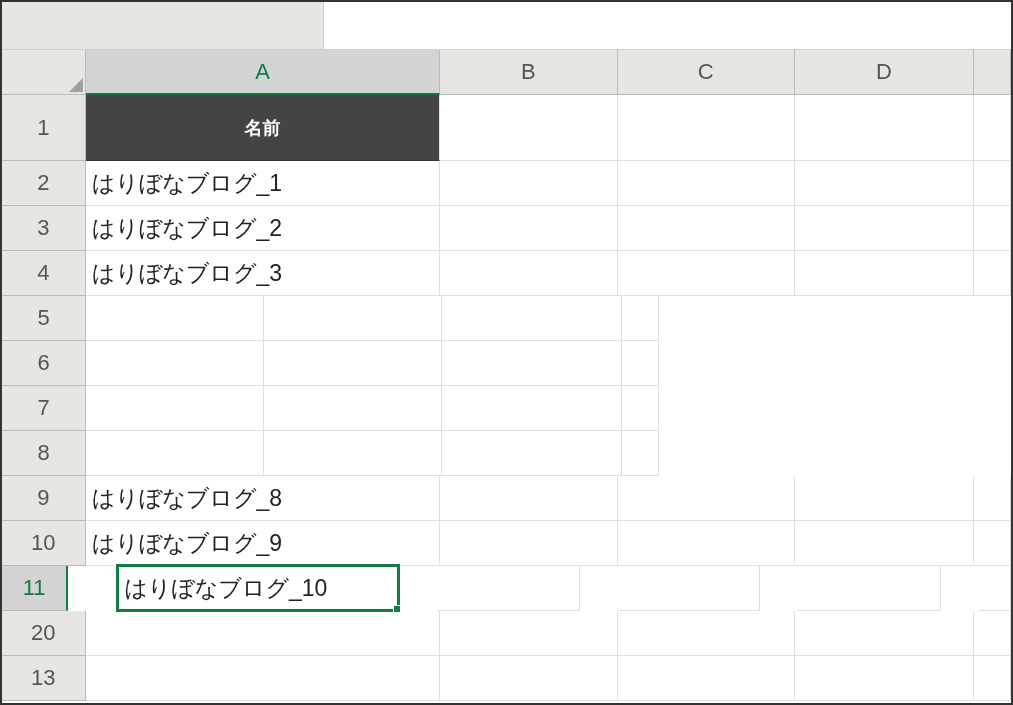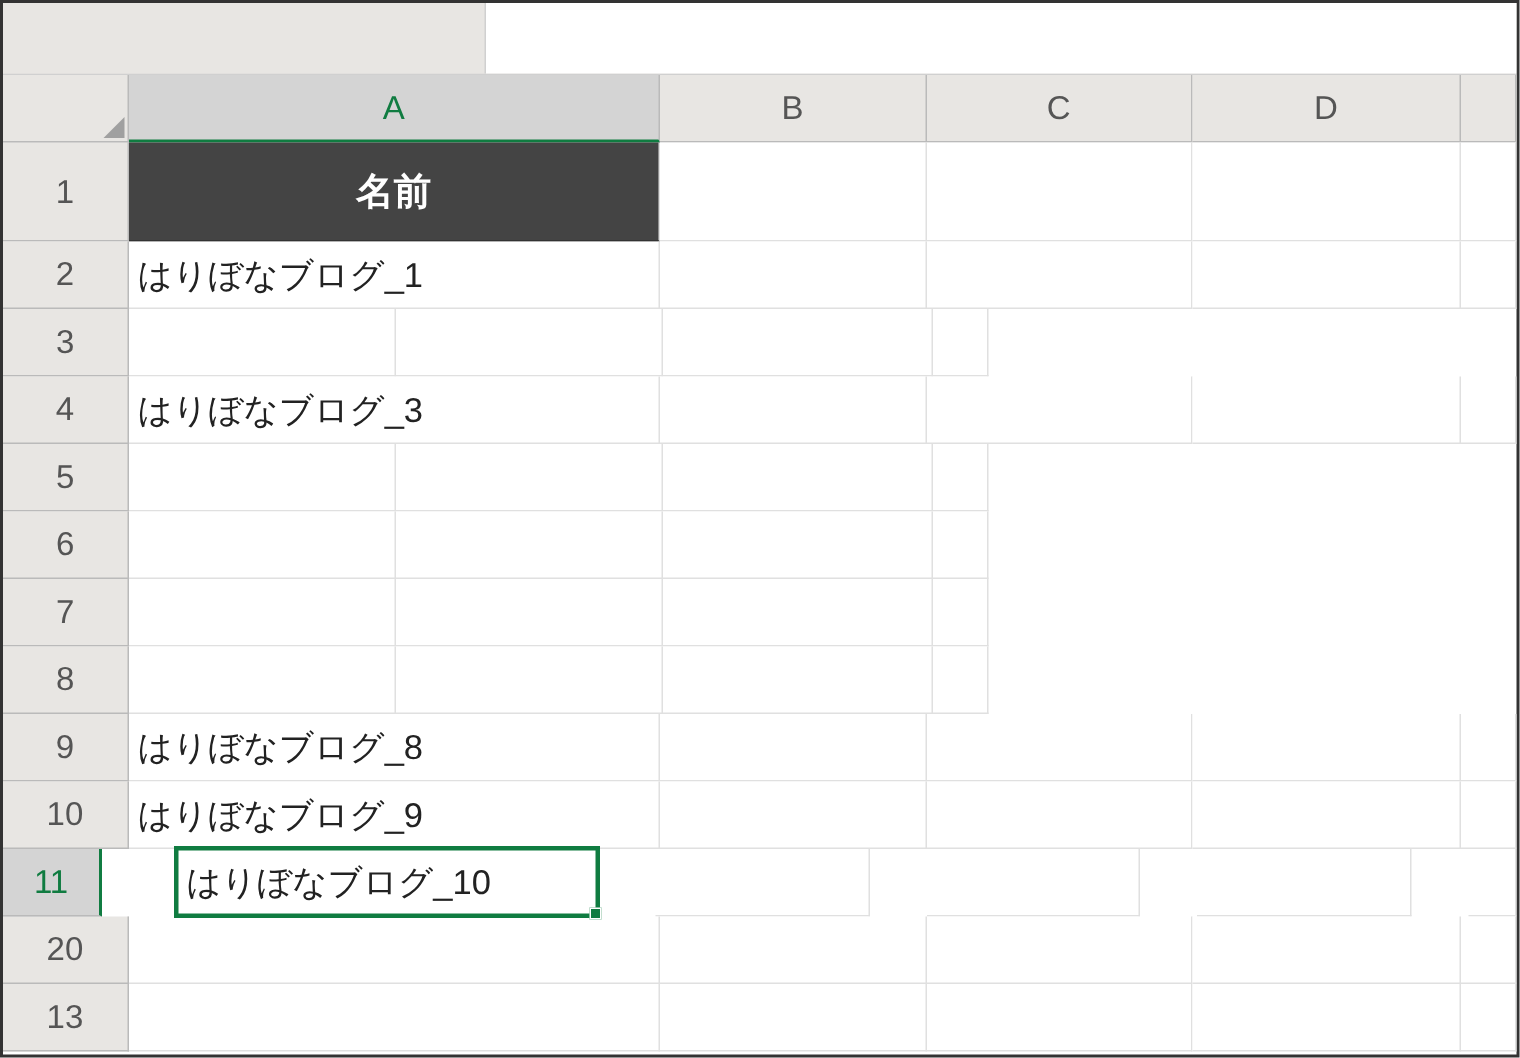--- a/index.html
+++ b/index.html
@@ -111,21 +111,21 @@
       font-size: 23px;
       background: #ffffff;
       cursor: cell;
       position: relative;
     }
     .cell.dark-header {
       background: #444444;
       color: #ffffff;
       font-weight: bold;
       justify-content: center;
-      font-size: 25px;
+      font-size: 18px;
       border-bottom: 1px solid #333;
     }
     .cell-container {
       position: relative;
       margin-left: 12px;
     }
     .selection-box {
       position: absolute;
       border: 3px solid #107c41;
       pointer-events: none;
@@ -181,20 +181,21 @@
     <div class="row-header">2</div>
     <div class="cell col-A">はりぼなブログ_1</div>
     <div class="cell col-B"></div>
     <div class="cell col-C"></div>
     <div class="cell col-D"></div>
     <div class="cell col-E"></div>
   </div>
 
   <div class="row">
     <div class="row-header">3</div>
+    <div class="cell col-A">はりぼなブログ_2</div>
     <div class="cell col-B"></div>
     <div class="cell col-C"></div>
     <div class="cell col-D"></div>
     <div class="cell col-E"></div>
   </div>
 
   <div class="row">
     <div class="row-header">4</div>
     <div class="cell col-A">はりぼなブログ_3</div>
     <div class="cell col-B"></div>

